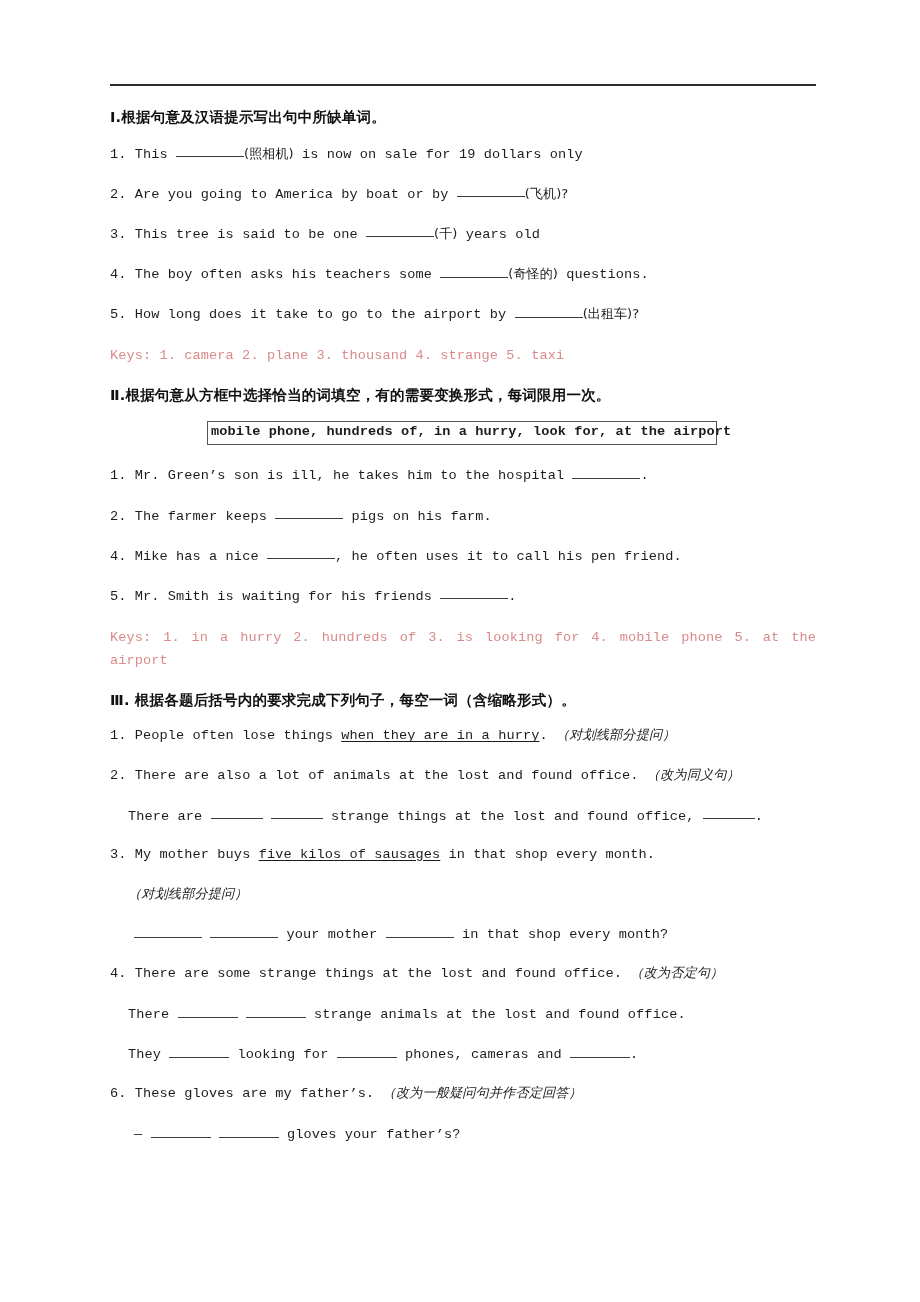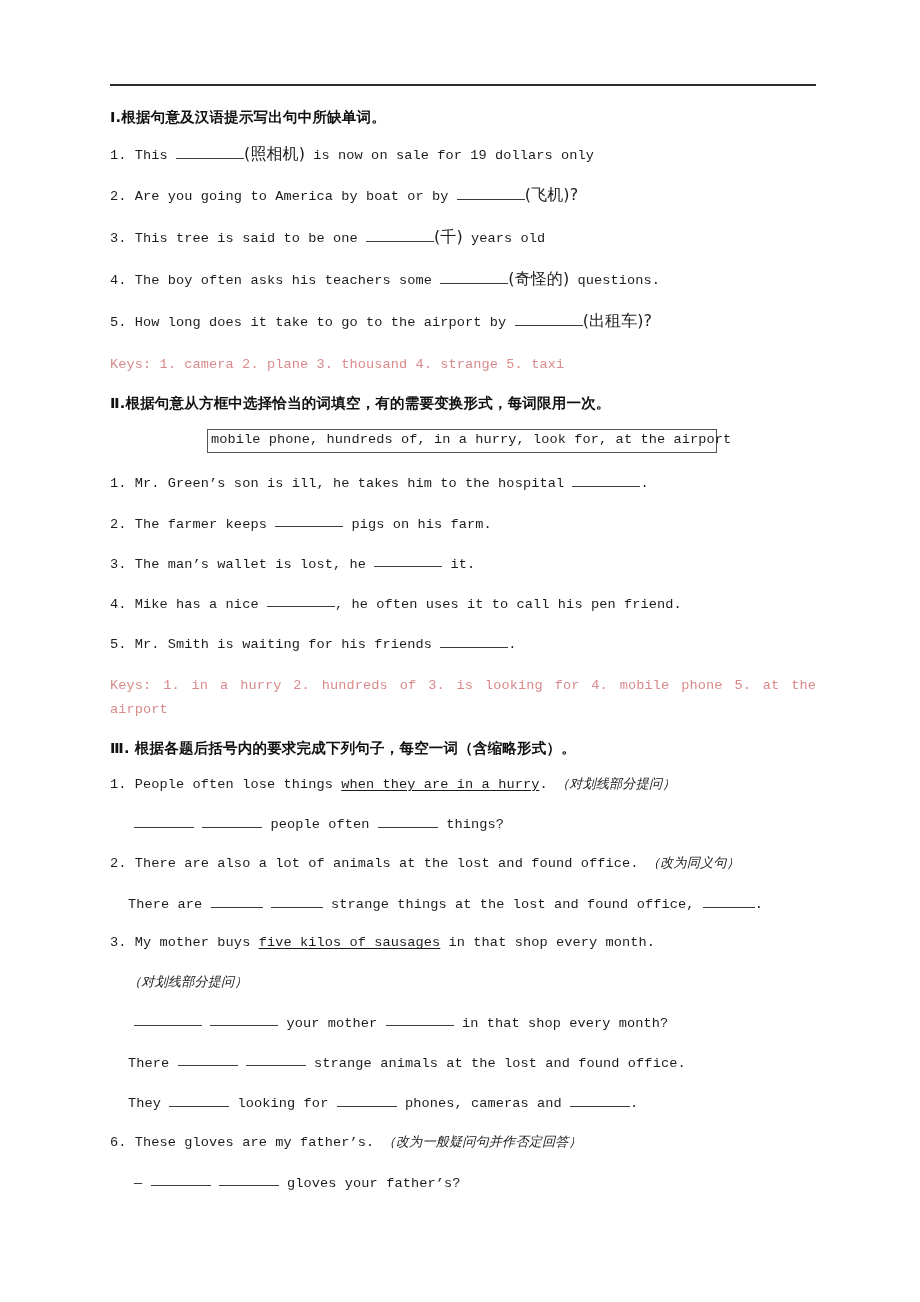--- a/index.html
+++ b/index.html
@@ -84,20 +84,21 @@
     border: 1px solid #555555;
     font-family: "Liberation Mono", "DejaVu Sans Mono", monospace;
     font-size: 13.6px;
     color: #1c1c1c;
     padding: 2px 14px 3px 3px;
     margin: 0 0 20px 97px;
     width: 510px;
     line-height: 1.25;
     white-space: nowrap;
     letter-spacing: 0.1px;
+    font-weight: bold;
   }
   .blank {
     display: inline-block;
     border-bottom: 1px solid #3a3a3a;
     height: 0.92em;
     vertical-align: baseline;
   }
   .b-sm { width: 52px; }
   .b-md { width: 60px; }
   .b-lg { width: 68px; }
@@ -105,21 +106,21 @@
     text-decoration: underline;
     text-underline-offset: 2px;
   }
   .cn {
     font-family: "DejaVu Sans", "Liberation Sans", sans-serif;
     font-size: 13.2px;
     font-style: italic;
   }
   .cn-hint {
     font-family: "DejaVu Sans", "Liberation Sans", sans-serif;
-    font-size: 16px;
+    font-size: 13px;
     text-align: center;
   }
 </style>
 </head>
 <body>
 
 <div class="page">
 
   <div class="rule"></div>
 
@@ -140,40 +141,39 @@
     <div class="keys single">Keys: 1. camera  2. plane  3. thousand  4. strange  5. taxi</div>
 
     <div class="sec-head">Ⅱ.根据句意从方框中选择恰当的词填空，有的需要变换形式，每词限用一次。</div>
 
     <div class="wordbox">mobile phone, hundreds of, in a hurry, look for, at the airport</div>
 
     <div class="q"><span>1.</span> <span>Mr. Green’s son is ill, he takes him to the hospital </span><span class="blank b-lg"></span><span>.</span></div>
 
     <div class="q"><span>2.</span> <span>The farmer keeps </span><span class="blank b-lg"></span><span> pigs on his farm.</span></div>
 
-    <div class="q"><span>3.</span> <span>The man’s wallet is lost, he </span><span class="blank b-lg"></span><span> it.</span></div>
 
     <div class="q"><span>4.</span> <span>Mike has a nice </span><span class="blank b-lg"></span><span>, he often uses it to call his pen friend.</span></div>
 
     <div class="q"><span>5.</span> <span>Mr. Smith is waiting for his friends </span><span class="blank b-lg"></span><span>.</span></div>
 
     <div class="keys just">Keys: 1. in a hurry  2. hundreds of 3. is looking for 4. mobile phone 5. at the airport</div>
 
     <div class="sec-head iii">Ⅲ. 根据各题后括号内的要求完成下列句子，每空一词（含缩略形式）。</div>
 
     <div class="q"><span>1.</span> <span>People often lose things </span><span class="ul">when they are in a hurry</span><span>. </span><span class="cn">（对划线部分提问）</span></div>
-    <div class="ans deep"><span></span><span class="blank b-md"></span><span> </span><span class="blank b-md"></span><span> people often </span><span class="blank b-md"></span><span> things?</span></div>
 
     <div class="q"><span>2.</span> <span>There are also a lot of animals at the lost and found office. </span><span class="cn">（改为同义句）</span></div>
     <div class="ans"><span>There are </span><span class="blank b-sm"></span><span> </span><span class="blank b-sm"></span><span> strange things at the lost and found office, </span><span class="blank b-sm"></span><span>.</span></div>
 
     <div class="q"><span>3.</span> <span>My mother buys </span><span class="ul">five kilos of sausages</span><span> in that shop every month.</span></div>
     <div class="ans"><span class="cn">（对划线部分提问）</span></div>
     <div class="ans deep"><span></span><span class="blank b-lg"></span><span> </span><span class="blank b-lg"></span><span> your mother </span><span class="blank b-lg"></span><span> in that shop every month?</span></div>
 
+    <div class="q"><span>4.</span> <span>There are some strange things at the lost and found office. </span><span class="cn">（改为否定句）</span></div>
     <div class="ans"><span>There </span><span class="blank b-md"></span><span> </span><span class="blank b-md"></span><span> strange animals at the lost and found office.</span></div>
 
     <div class="ans"><span>They </span><span class="blank b-md"></span><span> looking for </span><span class="blank b-md"></span><span> phones, cameras and </span><span class="blank b-md"></span><span>.</span></div>
 
     <div class="q"><span>6.</span> <span>These gloves are my father’s.        </span><span class="cn">（改为一般疑问句并作否定回答）</span></div>
     <div class="ans deep"><span>— </span><span class="blank b-md"></span><span> </span><span class="blank b-md"></span><span> gloves your father’s?</span></div>
 
   </div>
 </div>
 

